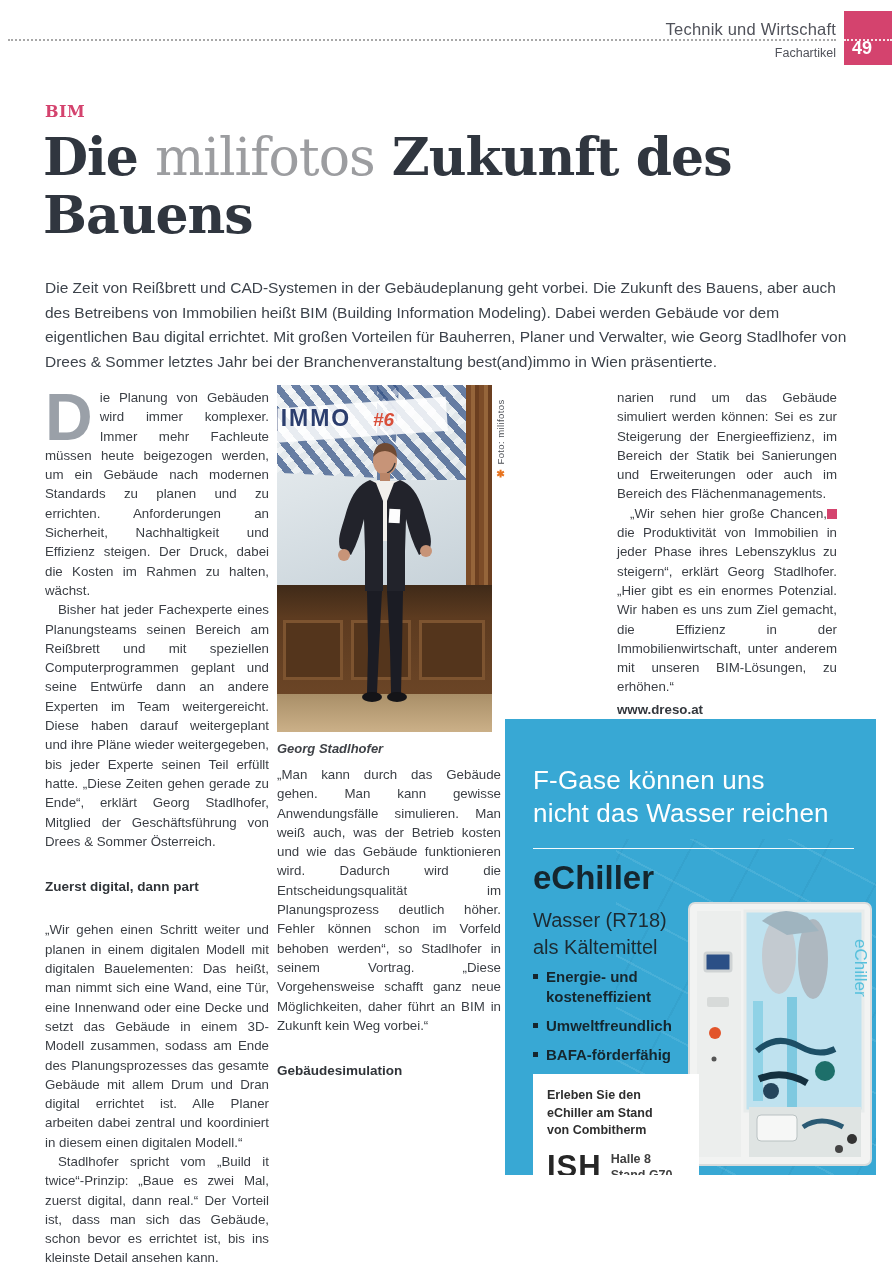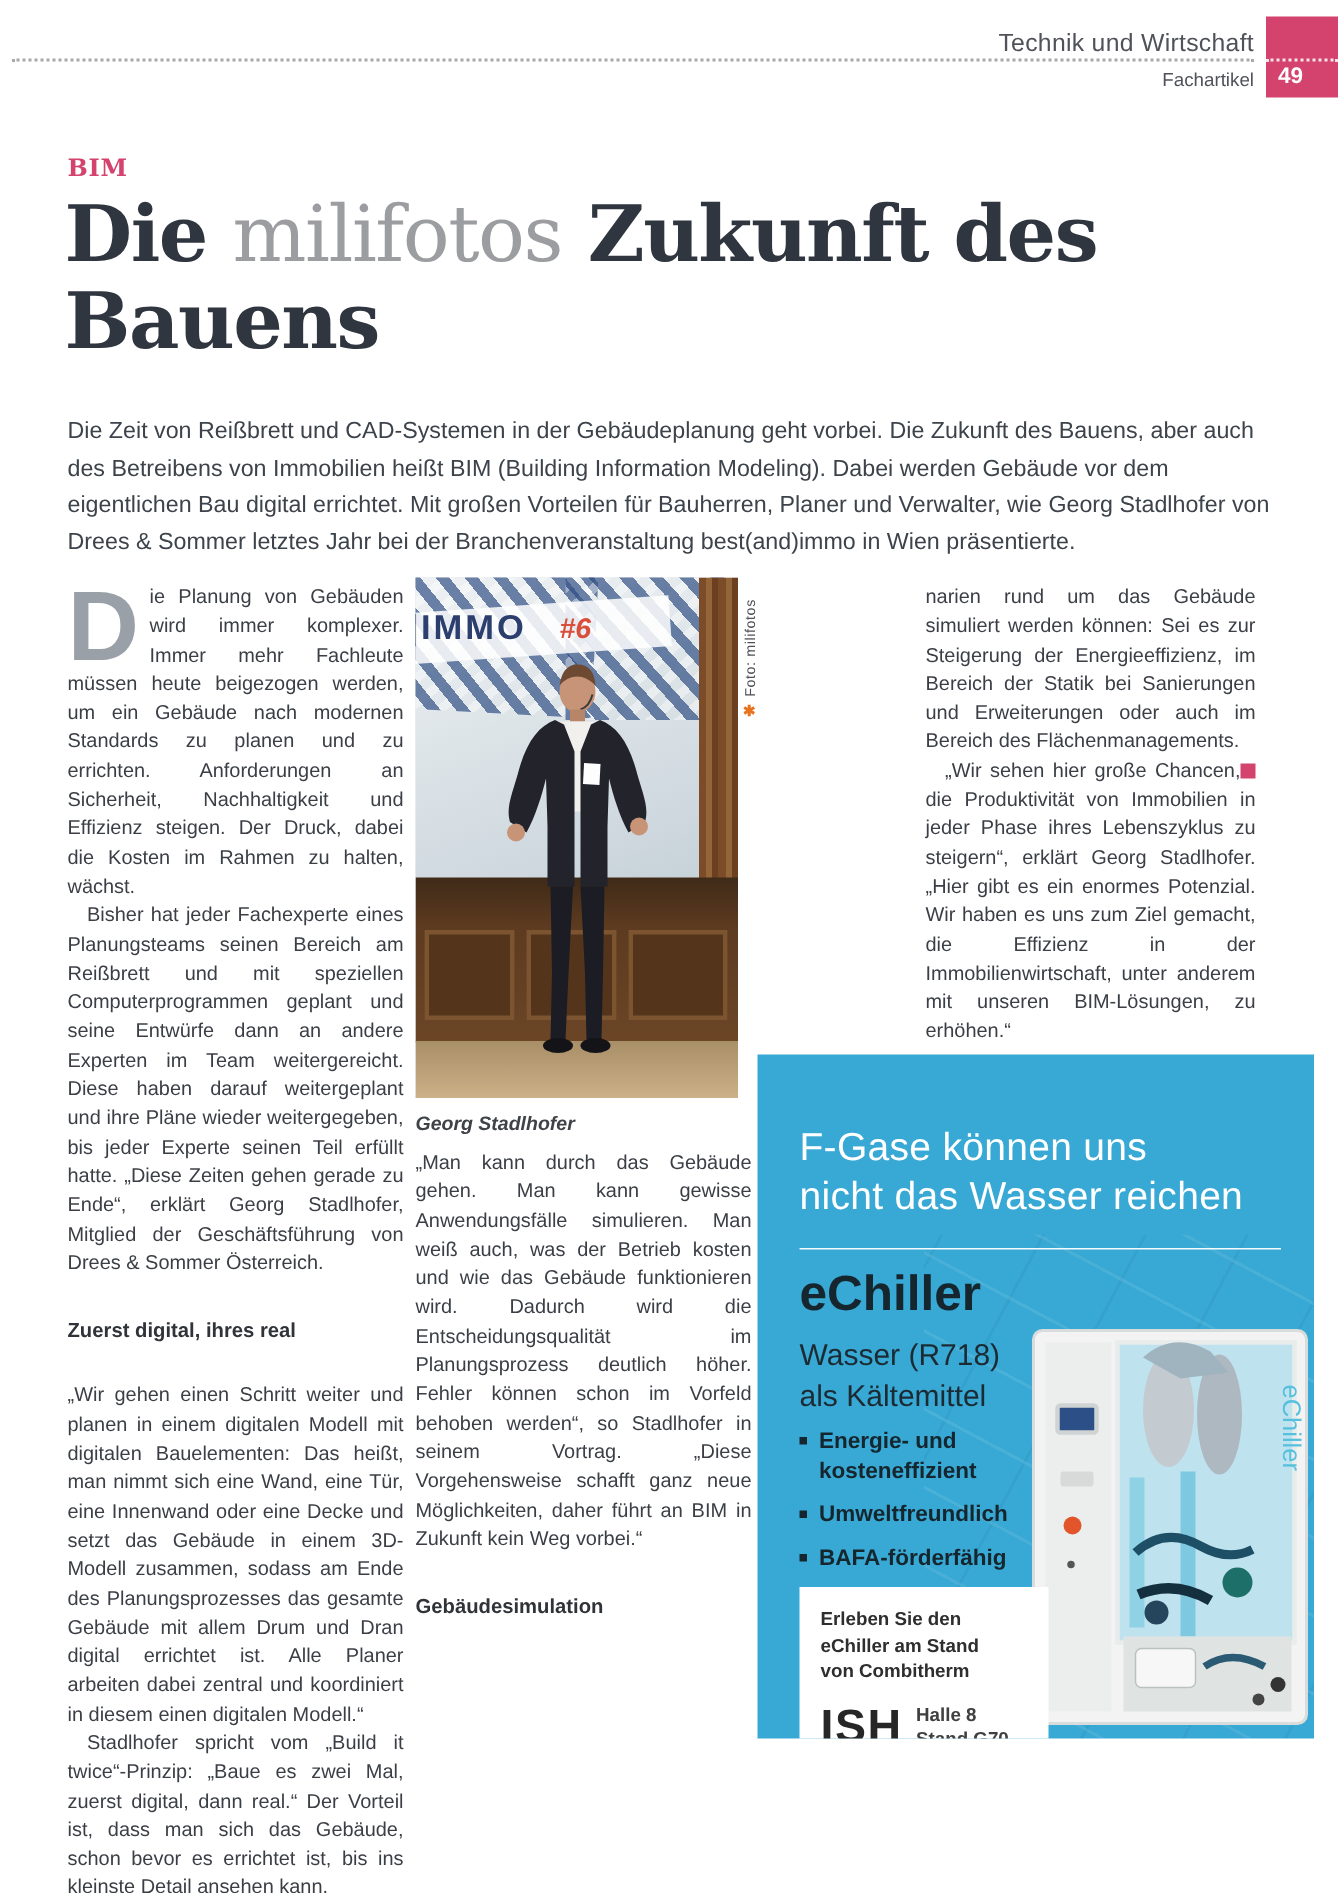--- a/index.html
+++ b/index.html
@@ -5,21 +5,21 @@
   html,body{margin:0;padding:0;background:#fff;}
   .page{position:relative;width:892px;height:1262px;background:#fff;overflow:hidden;
         font-family:"Liberation Sans",sans-serif;color:#3c4047;}
 
   
   .hdr-section{position:absolute;top:20px;right:56px;font-size:16.5px;color:#50525a;letter-spacing:.2px;}
   .hdr-rule{position:absolute;top:39px;left:8px;width:828px;border-top:2px dotted #a8a8a8;}
   .hdr-sub{position:absolute;top:46px;right:56px;font-size:12.5px;color:#50525a;}
   .pagenum-box{position:absolute;top:11px;right:0;width:48px;height:54px;background:#d4436e;}
   .pagenum-box .wdots{position:absolute;top:28px;left:0;width:100%;border-top:2px dotted rgba(255,255,255,.85);}
-  .pagenum-box .num{position:absolute;left:8px;bottom:6px;color:#fff;font-weight:bold;font-size:15px;}
+  .pagenum-box .num{position:absolute;left:8px;bottom:6px;color:#fff;font-weight:bold;font-size:18px;}
 
   
   .category{position:absolute;left:45px;top:102px;font-family:"DejaVu Serif",serif;font-weight:bold;
             font-size:16px;color:#d4436e;letter-spacing:.5px;}
   .headline{position:absolute;left:43px;top:128px;width:780px;margin:0;
             font-family:"DejaVu Serif",serif;font-weight:bold;font-size:52px;line-height:1.1;
             color:#30363f;letter-spacing:-1px;}
   .headline .light{font-weight:normal;color:#9c9da0;}
   .standfirst{position:absolute;left:45px;top:276px;width:804px;margin:0;
               font-size:15.5px;line-height:24.5px;color:#3d434b;}
@@ -59,21 +59,21 @@
   .ph-floor{position:absolute;left:0;bottom:0;width:215px;height:38px;
             background:linear-gradient(#b59succ,#c8ab7f);background:linear-gradient(#a98f68,#cbb088);}
   .ph-person{position:absolute;left:52px;top:46px;}
   .photo-caption{position:absolute;left:277px;top:741px;font-size:13px;font-weight:bold;font-style:italic;color:#3f4247;}
   .photo-credit{position:absolute;left:495px;top:383px;height:96px;
                 writing-mode:vertical-rl;transform:rotate(180deg);
                 font-size:9.5px;color:#4c4f55;letter-spacing:.4px;}
   .photo-credit .ast{color:#e8731e;font-size:10px;font-weight:bold;}
 
   
-  .ad{position:absolute;left:505px;top:703px;width:371px;height:456px;background:#38a8d4;overflow:hidden;}
+  .ad{position:absolute;left:505px;top:719px;width:371px;height:456px;background:#38a8d4;overflow:hidden;}
   .ad-wallpattern{position:absolute;right:0;top:120px;width:260px;height:430px;opacity:.35;
       background:repeating-linear-gradient(28deg, rgba(255,255,255,.25) 0 2px, transparent 2px 46px),
                  repeating-linear-gradient(-62deg, rgba(0,60,90,.15) 0 2px, transparent 2px 60px);}
   .ad-headline{position:absolute;left:28px;top:45px;margin:0;font-size:26px;line-height:33px;
                font-weight:normal;color:#fff;letter-spacing:.2px;}
   .ad-rule{position:absolute;left:28px;top:129px;width:321px;border-top:1px solid rgba(255,255,255,.95);}
   .ad-product{position:absolute;left:28px;top:140px;font-size:33px;font-weight:bold;color:#15262e;}
   .ad-sub{position:absolute;left:28px;top:188px;font-size:20px;line-height:27px;color:#1c2b33;}
   .ad-bullets{position:absolute;left:28px;top:248px;width:160px;}
   .ad-bullet{display:flex;margin-bottom:9px;font-size:15px;line-height:20px;font-weight:bold;color:#15262e;}
@@ -104,21 +104,21 @@
     <span class="num">49</span>
   </div>
 
   <div class="category">BIM</div>
   <h1 class="headline"><span>Die </span><span class="light">milifotos</span><span> Zukunft des Bauens</span></h1>
   <p class="standfirst">Die Zeit von Reißbrett und CAD-Systemen in der Gebäudeplanung geht vorbei. Die Zukunft des Bauens, aber auch des Betreibens von Immobilien heißt BIM (Building Information Modeling). Dabei werden Gebäude vor dem eigentlichen Bau digital errichtet. Mit großen Vorteilen für Bauherren, Planer und Verwalter, wie Georg Stadlhofer von Drees &amp; Sommer letztes Jahr bei der Branchenveranstaltung best(and)immo in Wien präsentierte.</p>
 
   <div class="col col1">
     <p><span class="dropcap">D</span><span>ie Planung von Gebäuden wird immer komplexer. Immer mehr Fachleute müssen heute beigezogen werden, um ein Gebäude nach modernen Standards zu planen und zu errichten. Anforderungen an Sicherheit, Nachhaltigkeit und Effizienz steigen. Der Druck, dabei die Kosten im Rahmen zu halten, wächst.</span></p>
     <p class="indent">Bisher hat jeder Fachexperte eines Planungsteams seinen Bereich am Reißbrett und mit speziellen Computerprogrammen geplant und seine Entwürfe dann an andere Experten im Team weitergereicht. Diese haben darauf weitergeplant und ihre Pläne wieder weitergegeben, bis jeder Experte seinen Teil erfüllt hatte. „Diese Zeiten gehen gerade zu Ende“, erklärt Georg Stadlhofer, Mitglied der Geschäftsführung von Drees &amp; Sommer Österreich.</p>
-    <h3>Zuerst digital, ihres real</h3>
+    <h3>Zuerst digital, dann part</h3>
     <p>„Wir gehen einen Schritt weiter und planen in einem digitalen Modell mit digitalen Bauelementen: Das heißt, man nimmt sich eine Wand, eine Tür, eine Innenwand oder eine Decke und setzt das Gebäude in einem 3D-Modell zusammen, sodass am Ende des Planungsprozesses das gesamte Gebäude mit allem Drum und Dran digital errichtet ist. Alle Planer arbeiten dabei zentral und koordiniert in diesem einen digitalen Modell.“</p>
     <p class="indent">Stadlhofer spricht vom „Build it twice“-Prinzip: „Baue es zwei Mal, zuerst digital, dann real.“ Der Vorteil ist, dass man sich das Gebäude, schon bevor es errichtet ist, bis ins kleinste Detail ansehen kann.</p>
   </div>
 
   <div class="photo">
     <div class="ph-screen">
       <div class="ph-grid g1"></div>
       <div class="ph-grid g2"></div>
       <div class="ph-band"></div>
       <div class="ph-brand">]IMMO</div>

